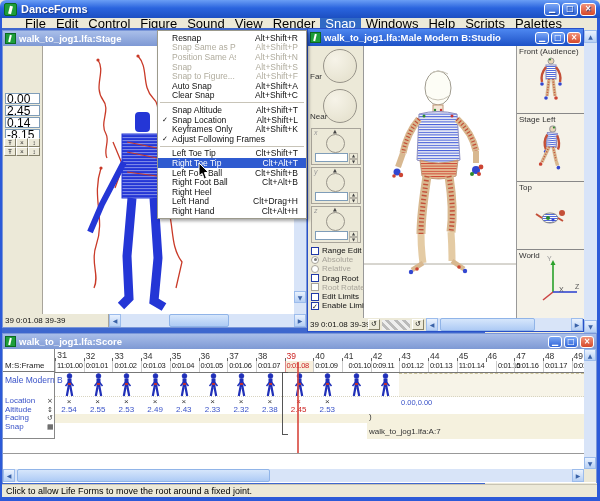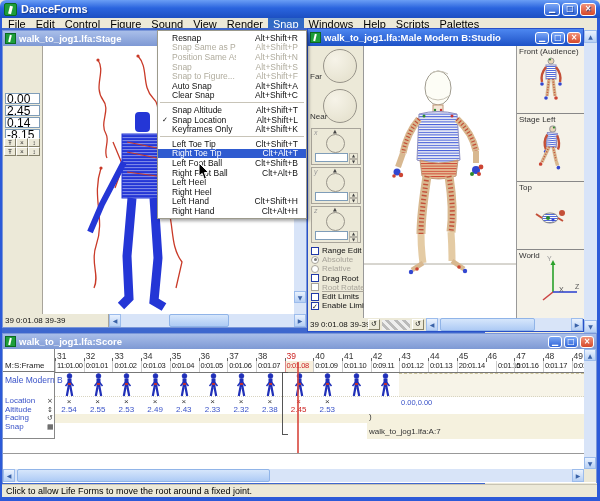--- a/index.html
+++ b/index.html
@@ -6,21 +6,21 @@
 html,body{width:600px;height:501px}
 body{font-family:"Liberation Sans",sans-serif;background:#ECE9D8;position:relative;overflow:hidden;font-size:10px}
 
 #main-title{position:absolute;left:0;top:0;width:600px;height:18px;background:linear-gradient(180deg,#6A9EF5,#2A64DE 45%,#1C4FC2);border-radius:6px 6px 0 0;color:#fff;font-weight:bold;font-size:11px;display:flex;align-items:center;padding:0 4px;text-shadow:1px 1px 1px #1a3a8a}
 .appicon{width:13px;height:13px;background:#1E9E3A;border:1px solid #0A6A20;border-radius:2px;margin-right:4px;position:relative;flex:none}
 .appicon:after{content:"";position:absolute;left:4px;top:2px;width:3px;height:8px;background:#fff;transform:rotate(14deg)}
 .winbtns{margin-left:auto;display:flex;gap:2px}
 .wbtn{width:16px;height:13px;border-radius:3px;border:1px solid #fff;background:linear-gradient(180deg,#7AA6F5,#2F64D8);color:#fff;font-size:8px;line-height:10px;text-align:center;font-family:"DejaVu Sans",sans-serif}
 .wbtn.close{background:linear-gradient(180deg,#F09278,#D6492A)}
 .wbtn.sm{width:14px;height:12px;line-height:9px}
-#menubar{position:absolute;left:0;top:18px;width:600px;height:12px;background:#ECE9D8;font-size:11px;display:flex;align-items:center;padding-left:3px}
+#menubar{position:absolute;left:0;top:18px;width:600px;height:12px;background:#ECE9D8;font-size:13px;display:flex;align-items:center;padding-left:20px}
 .mb-item{padding:0 5px;height:12px;line-height:12px;color:#000}
 .mb-item.active{background:#316AC5;color:#fff}
 .edge{position:absolute;background:#2C5AD8}
 #statusbar{position:absolute;left:2px;top:484px;width:595px;height:13px;background:#ECE9D8;border-top:1px solid #C8C4B4;font-size:9px;line-height:13px;padding-left:4px;color:#000}
 #mdi{position:absolute;left:2px;top:28px;width:483px;height:456px;background:#3E67CE}
 
 .win{position:absolute;background:#ECE9D8}
 .wtitle{height:15px;display:flex;align-items:center;padding:0 2px;font-size:9.5px;font-weight:bold;color:#fff;gap:3px;white-space:nowrap;overflow:hidden}
 .inactive-t{background:linear-gradient(180deg,#A9BEE9,#7E99D4)}
 .active-t{background:linear-gradient(180deg,#4D87F0,#1D51C6)}
@@ -275,21 +275,21 @@
               <span>Absolute</span>
             </div>
             <div class="opt dis" style="top: 18.4px;">
               <span class="box radio dis"></span>
               <span>Relative</span>
             </div>
             <div class="opt" style="top: 27.6px;">
               <span class="box"></span>
               <span>Drag Root</span>
             </div>
-            <div class="opt dis" style="top: 36.8px; text-decoration: underline;">
+            <div class="opt dis" style="top: 36.8px;">
               <span class="box dis"></span>
               <span>Root Rotate</span>
             </div>
             <div class="opt" style="top: 46px;">
               <span class="box"></span>
               <span>Edit Limits</span>
             </div>
             <div class="opt" style="top: 55.2px;">
               <span class="box on">✓</span>
               <span>Enable Limits</span>
@@ -450,21 +450,21 @@
           <span class="wbtn sm">□</span>
           <span class="wbtn sm close">×</span>
         </span>
       </div>
       <div id="score-body">
         <div class="creamA"></div>
         <div class="creamB"></div>
         <div class="creamC"></div>
         <div class="rowline"></div>
         <div id="score-cols">
-            <div class="fnum" style="left: 0px;">31</div>
+            <div class="fnum" style="left: 0px; font-family: Liberation Mono, monospace;">31</div>
             <div class="ftime" style="left: 0px;">11:01.00</div>
             <div class="ffig" style="left: 8px;">
 <svg width="13" height="25" viewBox="0 0 13 25">
 <g stroke="#2030B8" fill="#2030B8">
 <circle cx="6.5" cy="3" r="2.3"></circle>
 <path d="M6.5 5.5 L6.5 14" stroke-width="4" fill="none"></path>
 <path d="M6.5 8 L2.5 13 M6.5 8 L10.5 13" stroke-width="1.5" fill="none"></path>
 <path d="M5.5 14 L3.8 23 M7.5 14 L9.2 23" stroke-width="2.2" fill="none"></path>
 </g>
 <rect x="5" y="10" width="3" height="2" fill="#C03030"></rect>
@@ -601,21 +601,21 @@
 <path d="M6.5 5.5 L6.5 14" stroke-width="4" fill="none"></path>
 <path d="M6.5 8 L2.5 13 M6.5 8 L10.5 13" stroke-width="1.5" fill="none"></path>
 <path d="M5.5 14 L3.8 23 M7.5 14 L9.2 23" stroke-width="2.2" fill="none"></path>
 </g>
 <rect x="5" y="10" width="3" height="2" fill="#C03030"></rect>
 </svg>
 </div>
             <div class="fx" style="left: 258.3px;">×</div>
             <div class="falt" style="left: 258.3px;">2.53</div>
             <div class="fnum" style="left: 287px;">41</div>
-            <div class="ftime" style="left: 287px;">0:01.10</div>
+            <div class="ftime" style="left: 287px; text-align: right;">0:01.10</div>
             <div class="ffig" style="left: 295px;">
 <svg width="13" height="25" viewBox="0 0 13 25">
 <g stroke="#2030B8" fill="#2030B8">
 <circle cx="6.5" cy="3" r="2.3"></circle>
 <path d="M6.5 5.5 L6.5 14" stroke-width="4" fill="none"></path>
 <path d="M6.5 8 L2.5 13 M6.5 8 L10.5 13" stroke-width="1.5" fill="none"></path>
 <path d="M5.5 14 L3.8 23 M7.5 14 L9.2 23" stroke-width="2.2" fill="none"></path>
 </g>
 <rect x="5" y="10" width="3" height="2" fill="#C03030"></rect>
 </svg>
@@ -631,21 +631,21 @@
 <path d="M5.5 14 L3.8 23 M7.5 14 L9.2 23" stroke-width="2.2" fill="none"></path>
 </g>
 <rect x="5" y="10" width="3" height="2" fill="#C03030"></rect>
 </svg>
 </div>
             <div class="fnum" style="left: 344.4px;">43</div>
             <div class="ftime" style="left: 344.4px;">0:01.12</div>
             <div class="fnum" style="left: 373.1px;">44</div>
             <div class="ftime" style="left: 373.1px;">0:01.13</div>
             <div class="fnum" style="left: 401.8px;">45</div>
-            <div class="ftime" style="left: 401.8px;">20:01.14</div>
+            <div class="ftime" style="left: 401.8px;">11:01.14</div>
             <div class="fnum" style="left: 430.5px;">46</div>
             <div class="ftime" style="left: 441px;">0:01.15</div>
             <div class="fnum" style="left: 459.2px;">47</div>
             <div class="ftime" style="left: 459.2px;">0:01.16</div>
             <div class="fnum" style="left: 487.9px;">48</div>
             <div class="ftime" style="left: 487.9px;">0:01.17</div>
             <div class="fnum" style="left: 516.6px;">49</div>
             <div class="ftime" style="left: 516.6px;">0:01.18</div>
           </div>
         <div id="sc-headleft"></div>
@@ -730,20 +730,25 @@
         <div class="mi">
           <span class="chk">✓</span>
           <span class="lbl">Snap Location</span>
           <span class="sc">Alt+Shift+L</span>
         </div>
         <div class="mi">
           <span class="chk"></span>
           <span class="lbl">Keyframes Only</span>
           <span class="sc">Alt+Shift+K</span>
         </div>
+        <div class="mi">
+          <span class="chk">✓</span>
+          <span class="lbl">Adjust Following Frames</span>
+          <span class="sc"></span>
+        </div>
         <div class="msep"></div>
         <div class="mi">
           <span class="chk"></span>
           <span class="lbl">Left Toe Tip</span>
           <span class="sc">Clt+Shift+T</span>
         </div>
         <div class="mi hl">
           <span class="chk"></span>
           <span class="lbl">Right Toe Tip</span>
           <span class="sc">Clt+Alt+T</span>
@@ -753,32 +758,27 @@
           <span class="lbl">Left Foot Ball</span>
           <span class="sc">Clt+Shift+B</span>
         </div>
         <div class="mi">
           <span class="chk"></span>
           <span class="lbl">Right Foot Ball</span>
           <span class="sc">Clt+Alt+B</span>
         </div>
         <div class="mi">
           <span class="chk"></span>
-          <span class="lbl">Left Heel</span>
-          <span class="sc"></span>
-        </div>
-        <div class="mi">
-          <span class="chk"></span>
           <span class="lbl">Right Heel</span>
           <span class="sc"></span>
         </div>
         <div class="mi">
           <span class="chk"></span>
           <span class="lbl">Left Hand</span>
-          <span class="sc">Clt+Shift+H</span>
+          <span class="sc">Clt+Drag+H</span>
         </div>
         <div class="mi">
           <span class="chk"></span>
           <span class="lbl">Right Hand</span>
           <span class="sc">Clt+Alt+H</span>
         </div>
       </div>
 
   </div>
 

